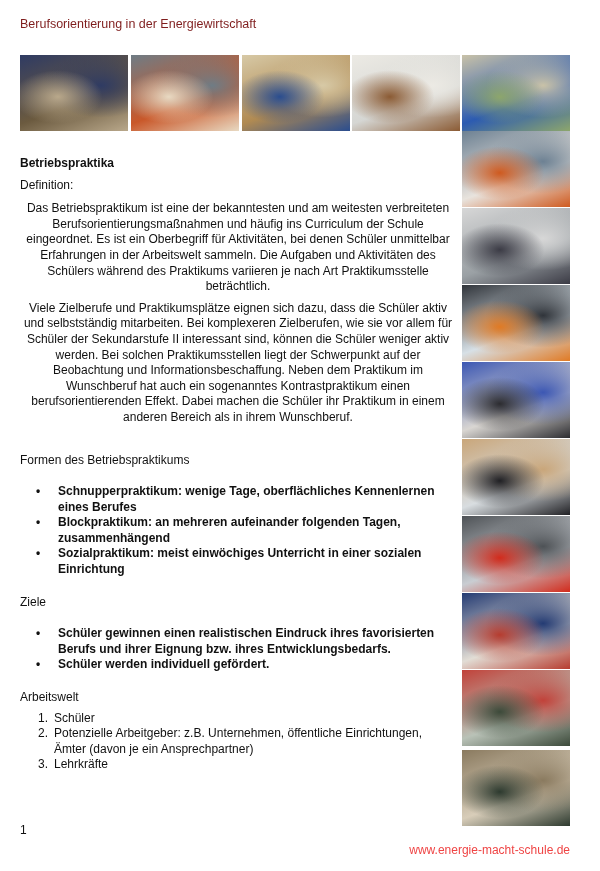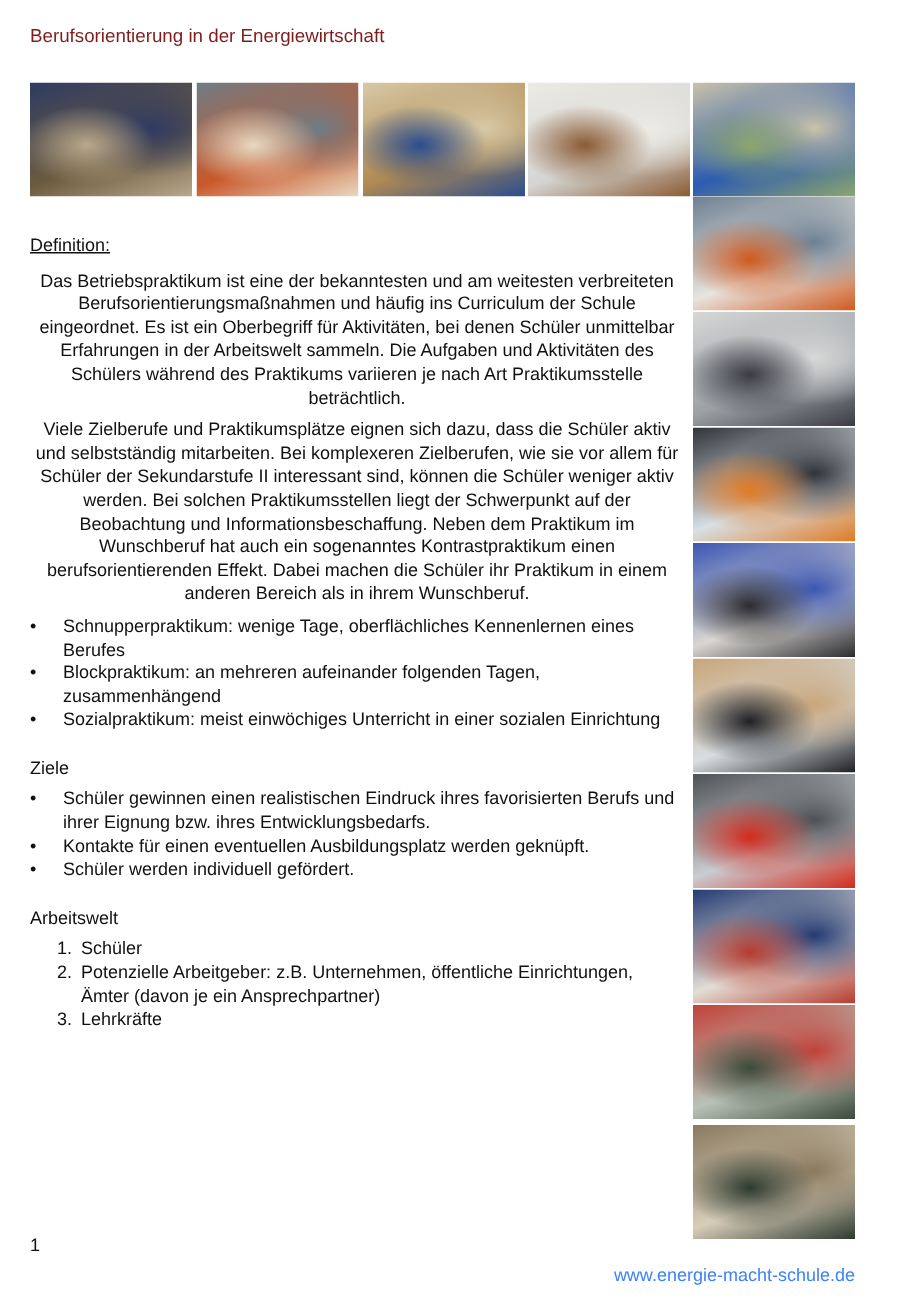--- a/index.html
+++ b/index.html
@@ -3,31 +3,31 @@
 <meta charset="utf-8">
 <style>
   html, body { margin: 0; padding: 0; background: #ffffff; }
   body { width: 600px; height: 871px; position: relative; overflow: hidden;
          font-family: "Liberation Sans", sans-serif; color: #111; }
   .header-title { position: absolute; left: 20px; top: 17px; font-size: 12.5px; color: #7f1d1d; }
   .photo { position: absolute; width: 108px; height: 76px; overflow: hidden; }
   .photo .ph { width: 100%; height: 100%; }
   .content { position: absolute; left: 20px; top: 156px; width: 436px; font-size: 12px; line-height: 15.6px; }
   .h-bold { font-weight: bold; margin: 0 0 6px 0; }
-  .sub { margin: 0 0 8px 0; text-decoration: underline; }
+  .sub { margin: 0 0 8px 0; }
   p { margin: 0 0 6px 0; text-align: center; }
   .sec { margin-top: 17px; margin-bottom: 5px; }
-  ul { margin: 0; padding: 0; list-style: none; }
+  ul { margin: 16px; padding: 0; list-style: none; font-weight: bold; }
   ul li { position: relative; padding-left: 22px; margin: 0; }
   ul li::before { content: "\2022"; position: absolute; left: 0; top: 0; }
   ol { margin: 0; padding: 0; list-style: none; }
   ol li { position: relative; padding-left: 34px; }
   ol li .num { position: absolute; left: 18px; top: 0; }
   .page-num { position: absolute; left: 20px; top: 823px; font-size: 12px; }
-  .footer-url { position: absolute; right: 30px; top: 843px; font-size: 12px; color: #3b82f6; }
+  .footer-url { position: absolute; right: 30px; top: 843px; font-size: 12px; color: #ef4444; }
 </style>
 </head>
 <body>
 
 <div class="header-title">Berufsorientierung in der Energiewirtschaft</div>
 
 <div id="photos-top">
     <div class="photo" style="left: 20px; top: 55px;">
       <div class="ph" style="background: radial-gradient(at 35% 55%, rgb(185, 168, 139) 0%, transparent 45%), radial-gradient(at 75% 40%, rgb(47, 59, 99) 0%, transparent 50%), linear-gradient(160deg, rgb(47, 59, 99) 0%, rgb(107, 90, 63) 60%, rgb(185, 168, 139) 100%);"></div>
     </div>
@@ -68,34 +68,35 @@
     </div>
     <div class="photo" style="left: 462px; top: 670px;">
       <div class="ph" style="background: radial-gradient(at 35% 55%, rgb(60, 74, 58) 0%, transparent 45%), radial-gradient(at 75% 40%, rgb(193, 66, 58) 0%, transparent 50%), linear-gradient(160deg, rgb(193, 66, 58) 0%, rgb(185, 194, 183) 60%, rgb(60, 74, 58) 100%);"></div>
     </div>
     <div class="photo" style="left: 462px; top: 750px;">
       <div class="ph" style="background: radial-gradient(at 35% 55%, rgb(45, 58, 47) 0%, transparent 45%), radial-gradient(at 75% 40%, rgb(138, 122, 95) 0%, transparent 50%), linear-gradient(160deg, rgb(138, 122, 95) 0%, rgb(216, 205, 185) 60%, rgb(45, 58, 47) 100%);"></div>
     </div>
   </div>
 
 <div class="content">
+  <div class="h-bold">Betriebspraktika</div>
   <div class="sub">Definition:</div>
   <p>Das Betriebspraktikum ist eine der bekanntesten und am weitesten verbreiteten Berufsorientierungsmaßnahmen und häufig ins Curriculum der Schule eingeordnet. Es ist ein Oberbegriff für Aktivitäten, bei denen Schüler unmittelbar Erfahrungen in der Arbeitswelt sammeln. Die Aufgaben und Aktivitäten des Schülers während des Praktikums variieren je nach Art Praktikumsstelle beträchtlich.</p>
   <p>Viele Zielberufe und Praktikumsplätze eignen sich dazu, dass die Schüler aktiv und selbstständig mitarbeiten. Bei komplexeren Zielberufen, wie sie vor allem für Schüler der Sekundarstufe II interessant sind, können die Schüler weniger aktiv werden. Bei solchen Praktikumsstellen liegt der Schwerpunkt auf der Beobachtung und Informationsbeschaffung. Neben dem Praktikum im Wunschberuf hat auch ein sogenanntes Kontrastpraktikum einen berufsorientierenden Effekt. Dabei machen die Schüler ihr Praktikum in einem anderen Bereich als in ihrem Wunschberuf.</p>
 
+  <div class="sec" style="margin-top:27px">Formen des Betriebspraktikums</div>
   <ul>
     <li>Schnupperpraktikum: wenige Tage, oberflächliches Kennenlernen eines Berufes</li>
     <li>Blockpraktikum: an mehreren aufeinander folgenden Tagen, zusammenhängend</li>
     <li>Sozialpraktikum: meist einwöchiges Unterricht in einer sozialen Einrichtung</li>
   </ul>
 
   <div class="sec">Ziele</div>
   <ul>
     <li>Schüler gewinnen einen realistischen Eindruck ihres favorisierten Berufs und ihrer Eignung bzw. ihres Entwicklungsbedarfs.</li>
-    <li>Kontakte für einen eventuellen Ausbildungsplatz werden geknüpft.</li>
     <li>Schüler werden individuell gefördert.</li>
   </ul>
 
   <div class="sec">Arbeitswelt</div>
   <ol>
     <li><span class="num">1.</span><span>Schüler</span></li>
     <li><span class="num">2.</span><span>Potenzielle Arbeitgeber: z.B. Unternehmen, öffentliche Einrichtungen, Ämter (davon je ein Ansprechpartner)</span></li>
     <li><span class="num">3.</span><span>Lehrkräfte</span></li>
   </ol>
 </div>

